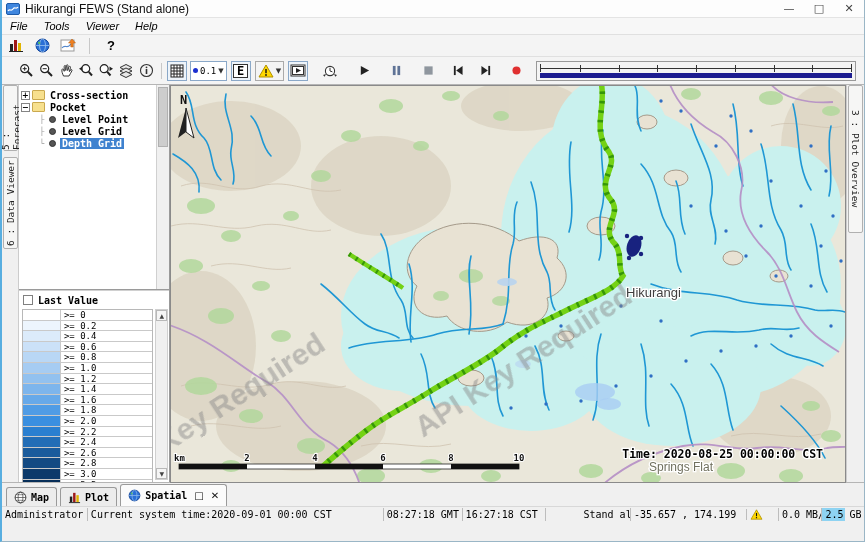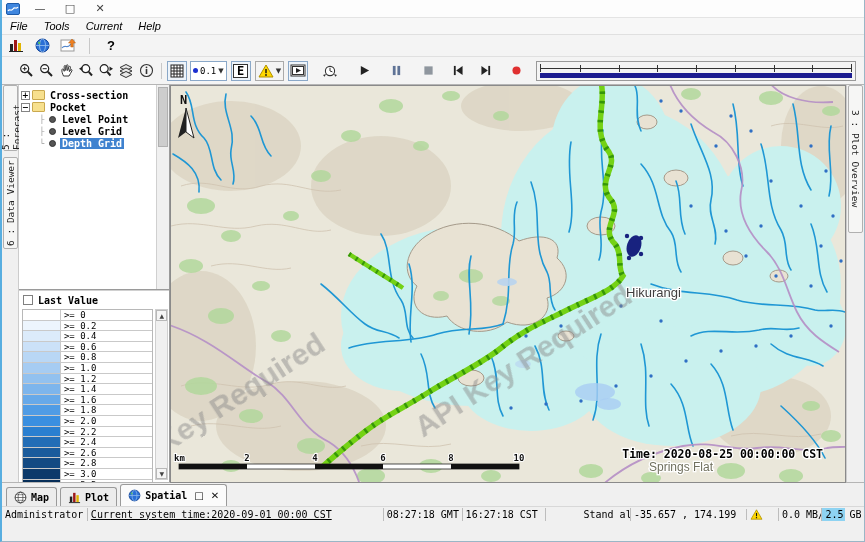--- a/index.html
+++ b/index.html
@@ -105,31 +105,32 @@
 </head>
 <body>
 
 <div class="window">
 
   <div class="titlebar">
     <svg class="app-icon" viewBox="0 0 14 12">
       <rect x="0.5" y="0.5" width="13" height="11" rx="1.5" fill="#3f86de" stroke="#1d5aa8"></rect>
       <path d="M2,8 C4,5 5,9 7,6 C9,3 10,7 12,4" stroke="#fff" stroke-width="1.3" fill="none"></path>
     </svg>
+    <span class="title-text">Hikurangi FEWS  (Stand alone)</span>
     <div class="win-controls">
       <span class="win-btn">—</span>
       <span class="win-btn">□</span>
       <span class="win-btn">✕</span>
     </div>
   </div>
 
   <div class="menubar">
     <span class="menu-item">File</span>
     <span class="menu-item">Tools</span>
-    <span class="menu-item">Current</span>
+    <span class="menu-item">Viewer</span>
     <span class="menu-item">Help</span>
   </div>
 
   <div class="toolbar1">
     <span class="tb-btn">
       <svg width="16" height="15" viewBox="0 0 16 15">
         <rect x="2" y="6" width="3" height="7" fill="#222"></rect>
         <rect x="6" y="2" width="3" height="11" fill="#a01818"></rect>
         <rect x="10" y="5" width="3" height="8" fill="#e0b400"></rect>
         <line x1="1" y1="13.5" x2="15" y2="13.5" stroke="#222"></line>
@@ -680,21 +681,21 @@
       </svg>
       <span>Spatial</span>
       <span class="btab-ctl">□</span>
       <span class="btab-ctl">✕</span>
     </div>
   </div>
 
 
   <div class="statusbar">
     <div class="sb-cell" style="width:86px;">Administrator</div>
-    <div class="sb-cell" style="width:300px;text-decoration:underline;">Current system time:2020-09-01 00:00 CST</div>
+    <div class="sb-cell" style="width:300px;">Current system time:2020-09-01 00:00 CST</div>
     <div class="sb-cell" style="width:80px;">08:27:18 GMT</div>
     <div class="sb-cell" style="width:84px;">16:27:18 CST</div>
     <div class="sb-cell" style="width:86px;padding-left:38px;">Stand alone</div>
     <div class="sb-cell" style="width:118px;">-35.657 , 174.199</div>
     <div class="sb-cell sb-warn" style="width:32px;">
       <svg width="13" height="11" viewBox="0 0 16 14">
         <polygon points="8,1 15,13 1,13" fill="#ffd800" stroke="#b09000"></polygon>
         <rect x="7.3" y="5" width="1.4" height="4.2" fill="#111"></rect>
           <circle cx="8" cy="11" r="0.9" fill="#111"></circle>
       </svg>

